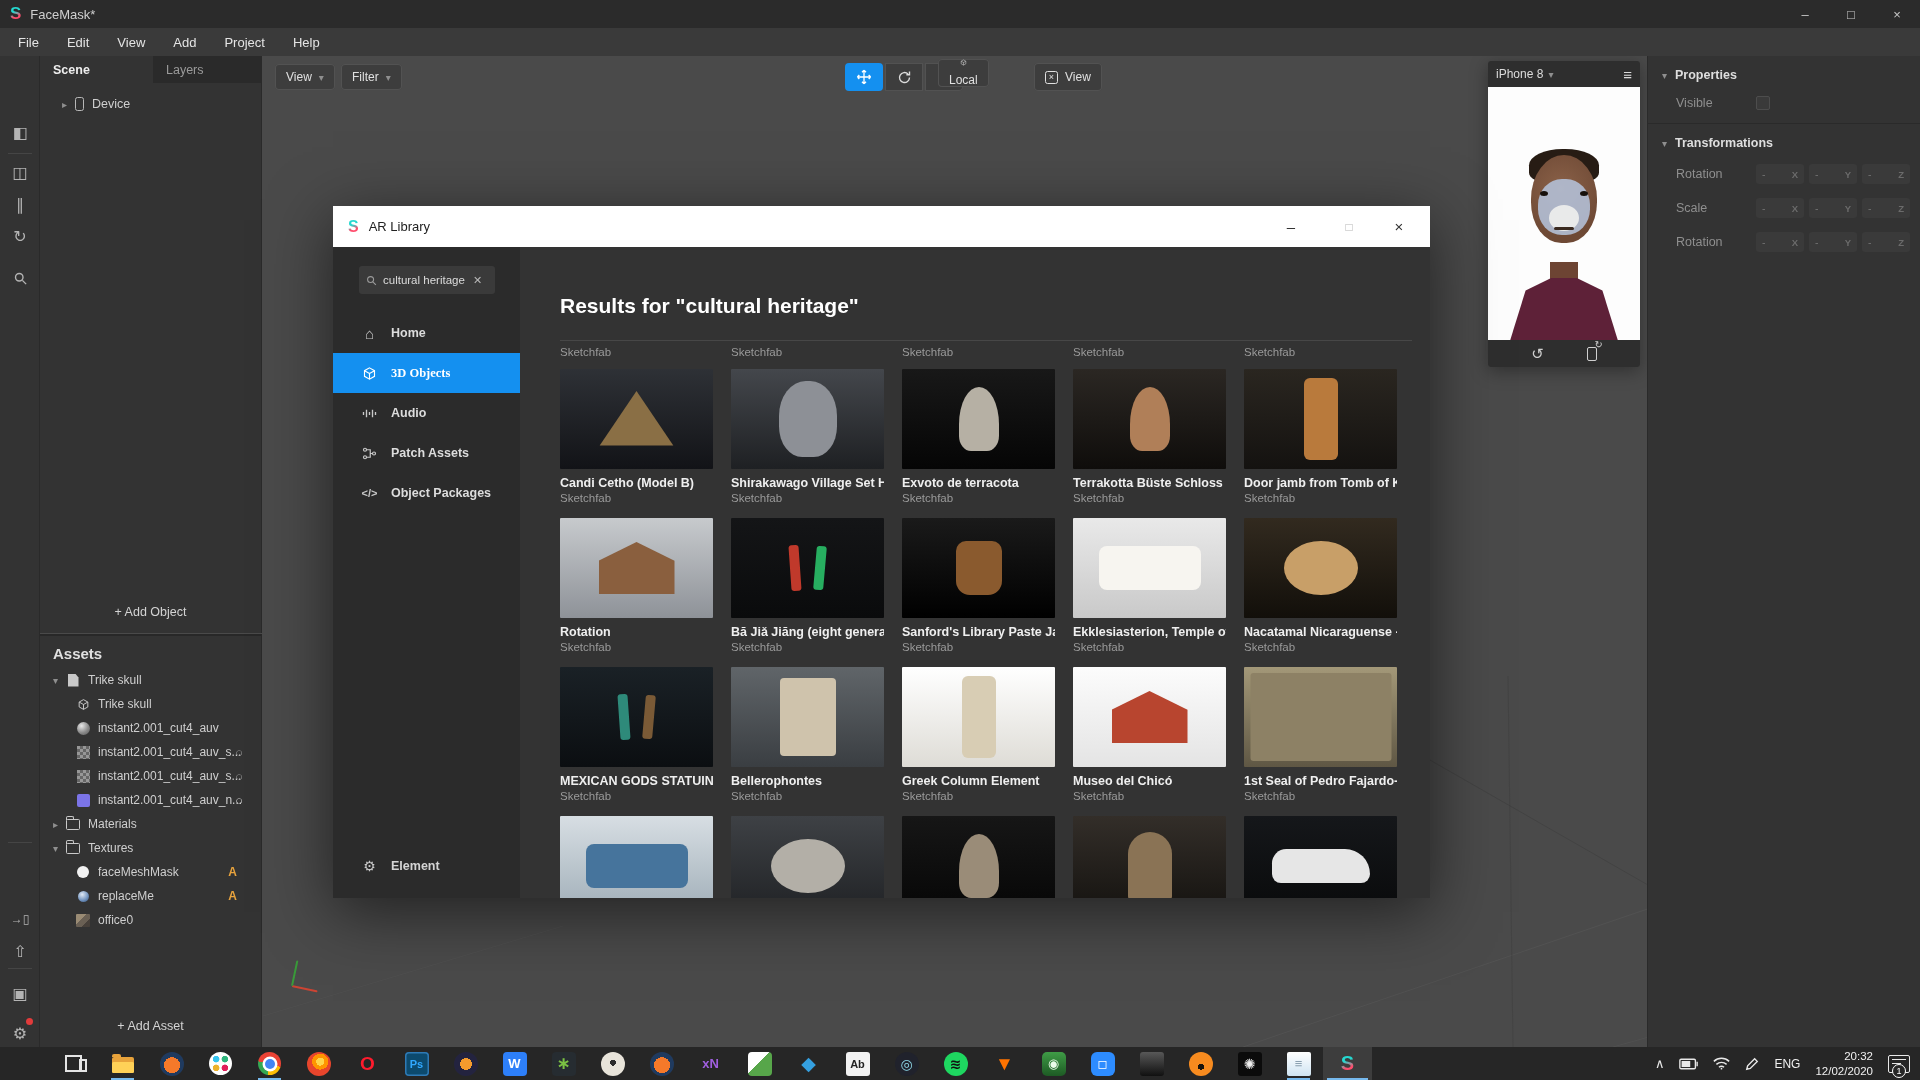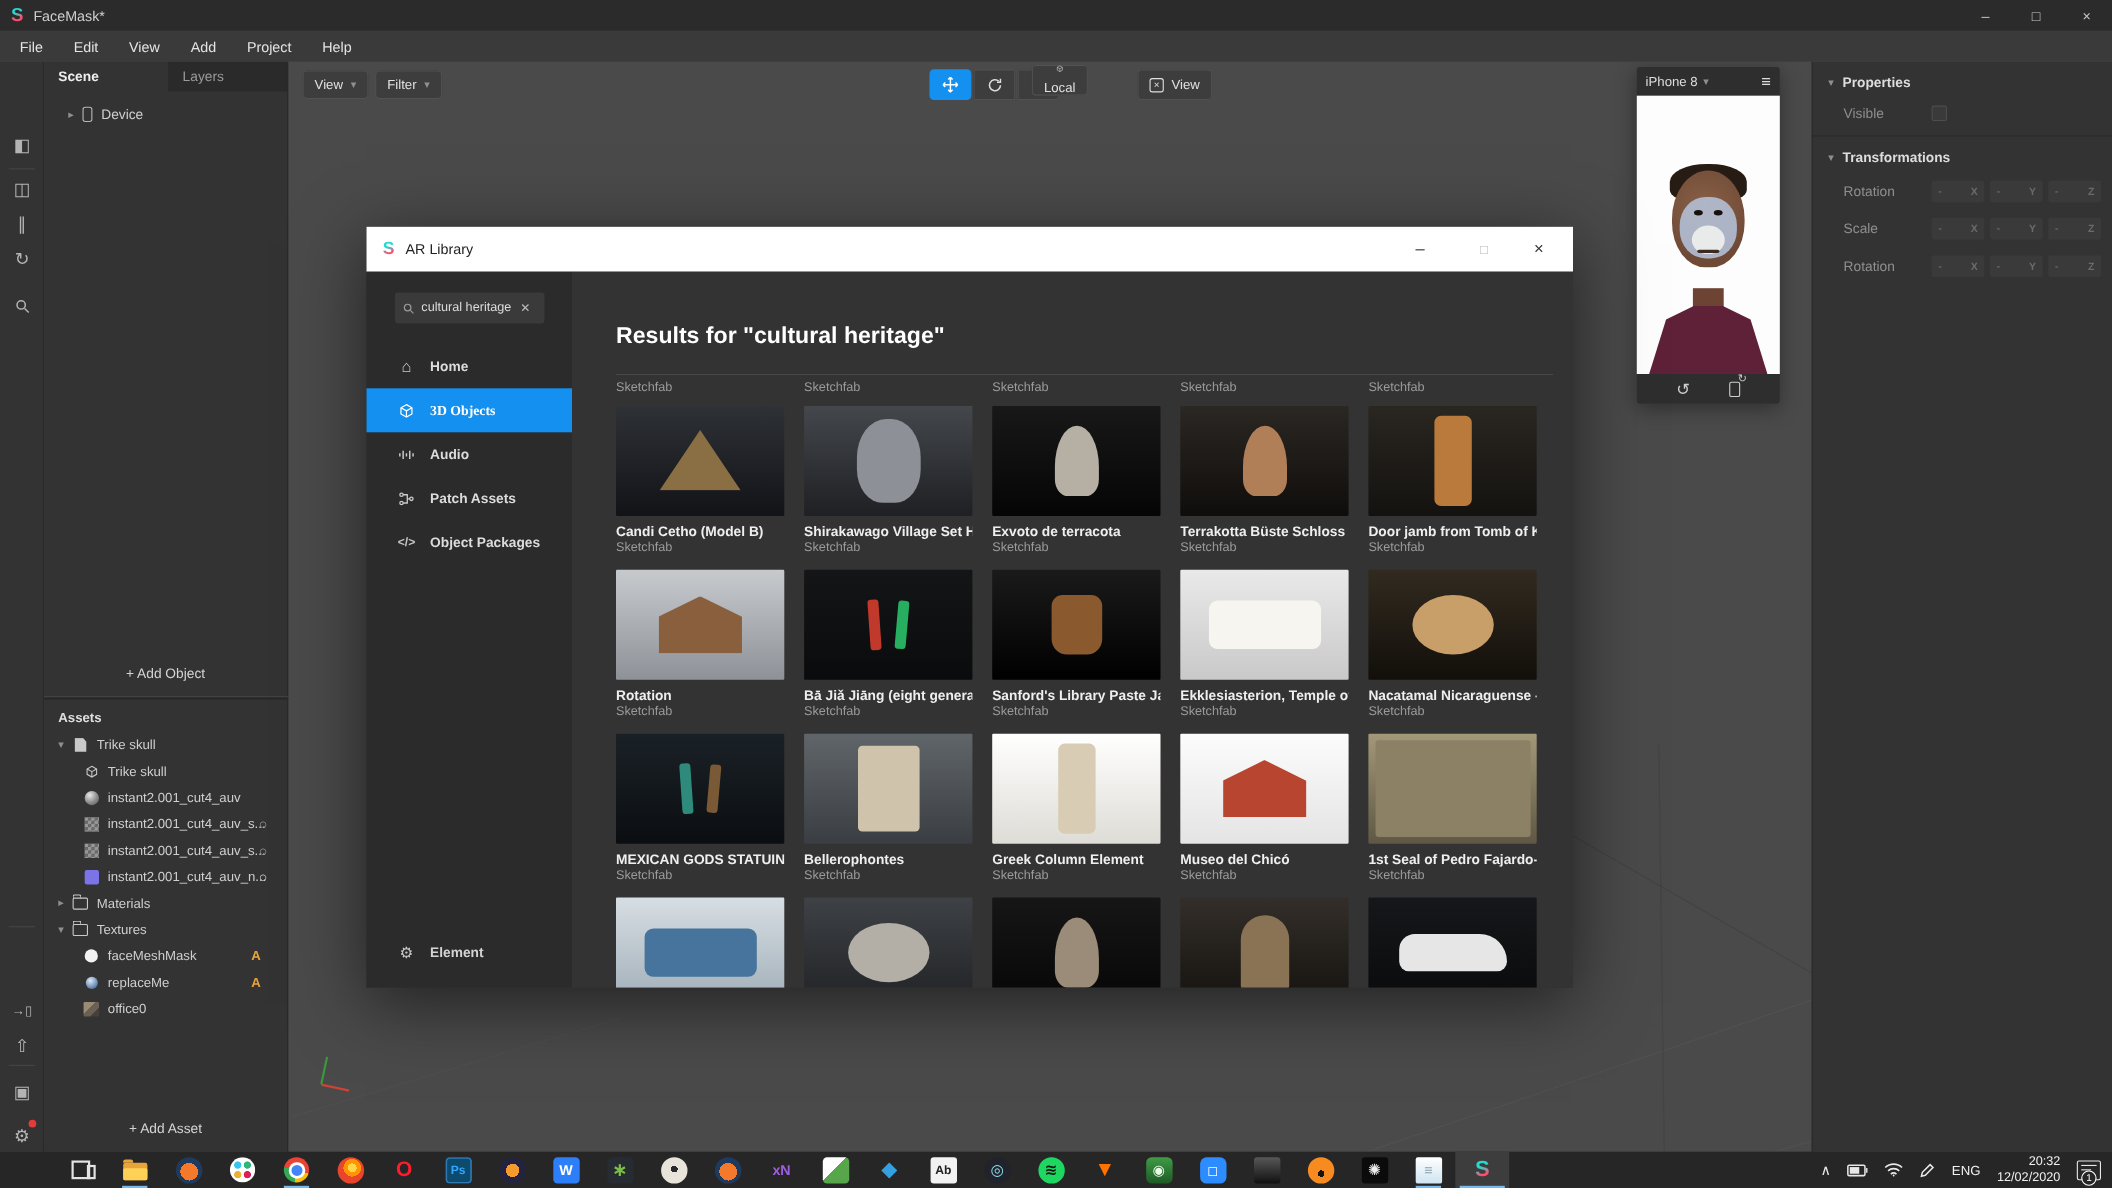--- a/index.html
+++ b/index.html
@@ -35,21 +35,21 @@
     display:flex; align-items:center; padding-left:13px; }
   #tab-layers { flex:1; background:#2a2a2a; color:#9a9a9a; font-size:12.5px; display:flex;
     align-items:center; padding-left:13px; }
   #device-row { display:flex; align-items:center; gap:8px; margin:14px 0 0 22px; color:#cfcfcf; font-size:12.5px; }
   .caret { color:#8f8f8f; font-size:10px; }
   .phone-ic { width:9px; height:14px; border:1.2px solid #b8b8b8; border-radius:2.5px; }
   .add-btn { margin-top:auto; margin-bottom:14px; align-self:center; color:#d4d4d4; font-size:12.5px; }
 
   #assets-panel { position:absolute; left:40px; top:634px; width:222px; height:413px; background:#333;
     border-right:1px solid #2a2a2a; border-top:2px solid #282828; z-index:4; display:flex; flex-direction:column; }
-  #assets-title { color:#e0e0e0; font-weight:bold; font-size:12px; margin:9px 0 6px 13px; }
+  #assets-title { color:#e0e0e0; font-weight:bold; font-size:15px; margin:9px 0 6px 13px; }
   .a-row { display:flex; align-items:center; height:24px; color:#cfcfcf; font-size:12px; padding-left:13px; position:relative; }
   .a-row .caret { width:12px; }
   .a-ind { width:22px; }
   .a-ic { width:16px; display:flex; justify-content:center; margin-right:7px; flex:0 0 16px; }
   .badge-a { position:absolute; right:24px; color:#e8a33d; font-weight:bold; font-size:12px; }
   .badge-circle { position:absolute; right:18px; color:#9a9a9a; font-size:13px; }
   .badge-circle.bold { color:#d8d8d8; font-weight:bold; }
   .ic-file { width:11px; height:13px; background:#c9c9c9; clip-path:polygon(0 0,70% 0,100% 30%,100% 100%,0 100%); }
   .ic-sphere { width:13px; height:13px; border-radius:50%; background:radial-gradient(circle at 35% 30%,#e8e8e8,#8a8a8a 55%,#555); }
   .ic-sphere-sm { width:11px; height:11px; border-radius:50%; background:radial-gradient(circle at 38% 32%,#dfe9f5,#6d8fbb 60%,#2f4a6e); }
@@ -75,21 +75,21 @@
     box-shadow:inset 0 0 0 1px #525252; }
   .tg-btn.first { border-radius:4px 0 0 4px; }
   .tg-btn.last { border-radius:0 4px 4px 0; }
   .tg-btn.active { background:#1490f0; box-shadow:none; border-radius:4px; }
   .pivot-box { width:13px; height:13px; border:1.6px solid #e0e0e0; border-radius:2.5px; display:flex;
     align-items:center; justify-content:center; font-size:9px; color:#e0e0e0; }
   #axis-gizmo { position:absolute; left:292px; top:985px; width:2px; height:2px; z-index:2; }
   .axis { position:absolute; height:2px; transform-origin:left center; border-radius:1px; }
 
   
-  #preview { position:absolute; left:1488px; top:61px; width:130px; height:306px; z-index:4;
+  #preview { position:absolute; left:1488px; top:61px; width:152px; height:306px; z-index:4;
     border-radius:3px; box-shadow:0 4px 18px rgba(0,0,0,.35); }
   #pv-header { height:26px; background:#2e2e2e; border-radius:3px 3px 0 0; display:flex; align-items:center;
     color:#dcdcdc; font-size:12px; padding:0 8px; gap:5px; }
   #pv-body { height:253px; background:#fdfdfd; position:relative; overflow:hidden; }
   #pv-footer { height:27px; background:#2e2e2e; border-radius:0 0 3px 3px; display:flex; align-items:center;
     justify-content:space-evenly; color:#cfcfcf; font-size:15px; }
   .pv-head { position:absolute; left:50%; top:68px; transform:translateX(-50%); width:66px; height:88px;
     background:radial-gradient(circle at 45% 38%,#8a6148,#6e4935 72%); border-radius:50% 50% 46% 46%; }
   .pv-hair { position:absolute; left:50%; top:62px; transform:translateX(-50%); width:70px; height:34px;
     background:#271c14; border-radius:48% 48% 30% 30%; }

